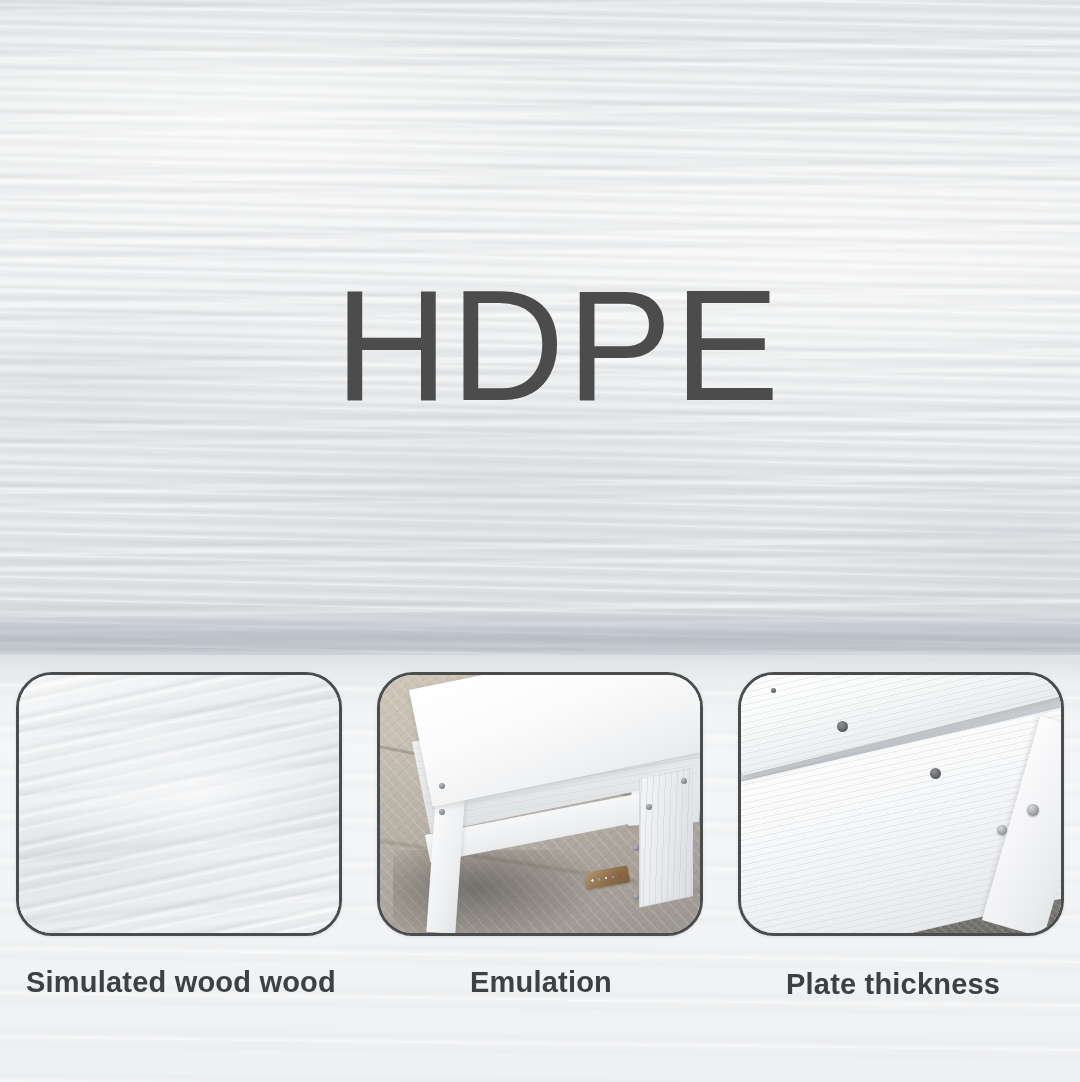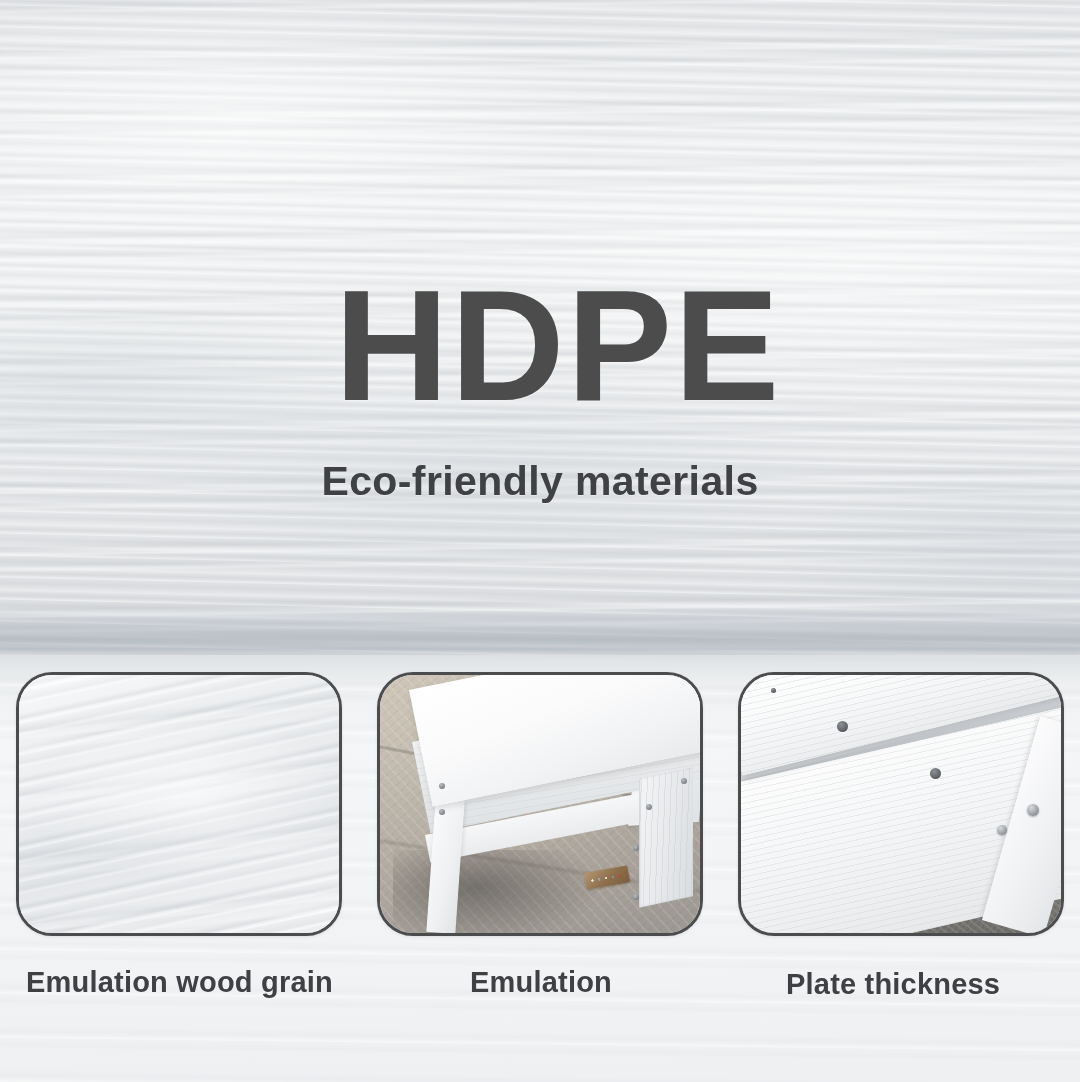--- a/index.html
+++ b/index.html
@@ -127,21 +127,21 @@
 
   
   .headline-block {
     position:absolute;
     left:0; top:266px;
     width:1080px;
     text-align:center;
   }
   .headline {
     font-family:"Liberation Sans", sans-serif;
-    font-weight:700;
+    font-weight:400;
     font-size:158px;
     line-height:1.0;
     letter-spacing:2px;
     color:#4c4c4c;
     text-shadow:0 1px 2px rgba(255,255,255,.45);
     padding-left:36px;
   }
   .subhead {
     margin-top:34px;
     font-family:"Liberation Sans", sans-serif;
@@ -449,21 +449,20 @@
   <div class="bg-grain-b"></div>
   <div class="bg-blotch"></div>
   <div class="bg-rail"></div>
   <div class="bg-rail-line"></div>
 
   <div class="bg-board"></div>
   <div class="bg-board-grain"></div>
 
   <div class="headline-block">
     <div class="headline">HDPE</div>
-    <div class="subhead">Eco-friendly materials</div>
   </div>
 
   <div class="panel-row">
 
     <div class="panel">
       <div class="p1-base"></div>
       <div class="p1-grain"></div>
       <div class="p1-grain2"></div>
       <div class="p1-shade"></div>
     </div>
@@ -507,18 +506,18 @@
       <div class="p3-hole p3-h1"></div>
       <div class="p3-hole p3-h2"></div>
       <div class="p3-hole p3-h3"></div>
       <div class="p3-screw p3-sc1"></div>
       <div class="p3-screw p3-sc2"></div>
     </div>
 
   </div>
 
   <div class="labels">
-    <div class="label label-1">Emulation wood grain</div>
+    <div class="label label-1">Simulated wood wood</div>
     <div class="label label-2">Emulation</div>
     <div class="label label-3">Plate thickness</div>
   </div>
 
 </div>
 
 </body></html>

